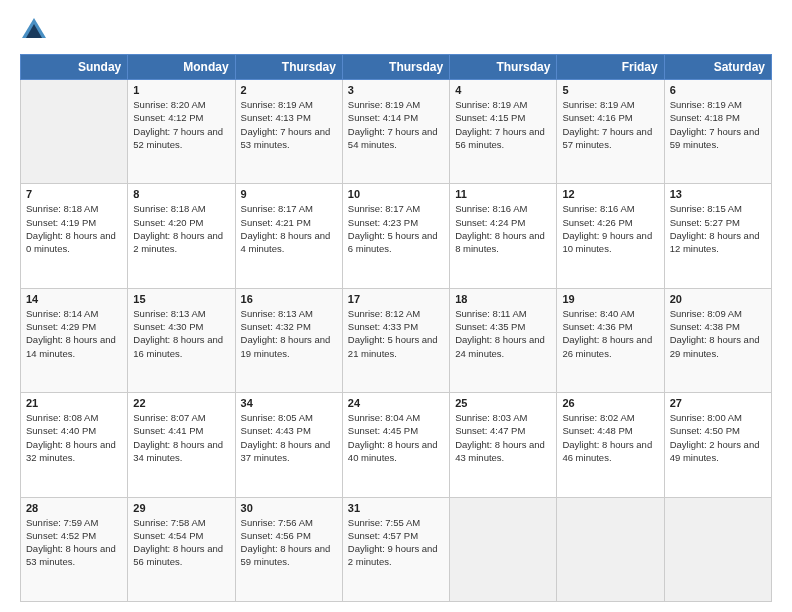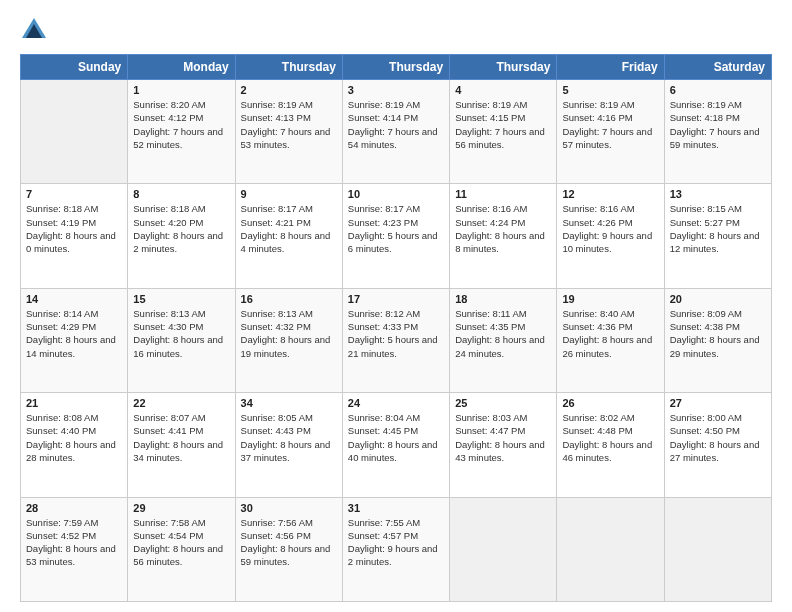--- a/index.html
+++ b/index.html
@@ -293,21 +293,21 @@
           <div>Daylight: 8 hours and 29 minutes.</div>
         </div>
       </td>
         </tr>
         <tr>
           <td>
         <span class="day-number">21</span>
         <div class="cell-info">
           <div>Sunrise: 8:08 AM</div>
           <div>Sunset: 4:40 PM</div>
-          <div>Daylight: 8 hours and 28 minutes.</div>
+          <div>Daylight: 8 hours and 32 minutes.</div>
         </div>
       </td>
           <td>
         <span class="day-number">22</span>
         <div class="cell-info">
           <div>Sunrise: 8:07 AM</div>
           <div>Sunset: 4:41 PM</div>
           <div>Daylight: 8 hours and 34 minutes.</div>
         </div>
       </td>
@@ -341,21 +341,21 @@
           <div>Sunrise: 8:02 AM</div>
           <div>Sunset: 4:48 PM</div>
           <div>Daylight: 8 hours and 46 minutes.</div>
         </div>
       </td>
           <td>
         <span class="day-number">27</span>
         <div class="cell-info">
           <div>Sunrise: 8:00 AM</div>
           <div>Sunset: 4:50 PM</div>
-          <div>Daylight: 8 hours and 27 minutes.</div>
+          <div>Daylight: 2 hours and 49 minutes.</div>
         </div>
       </td>
         </tr>
         <tr>
           <td>
         <span class="day-number">28</span>
         <div class="cell-info">
           <div>Sunrise: 7:59 AM</div>
           <div>Sunset: 4:52 PM</div>
           <div>Daylight: 8 hours and 53 minutes.</div>

